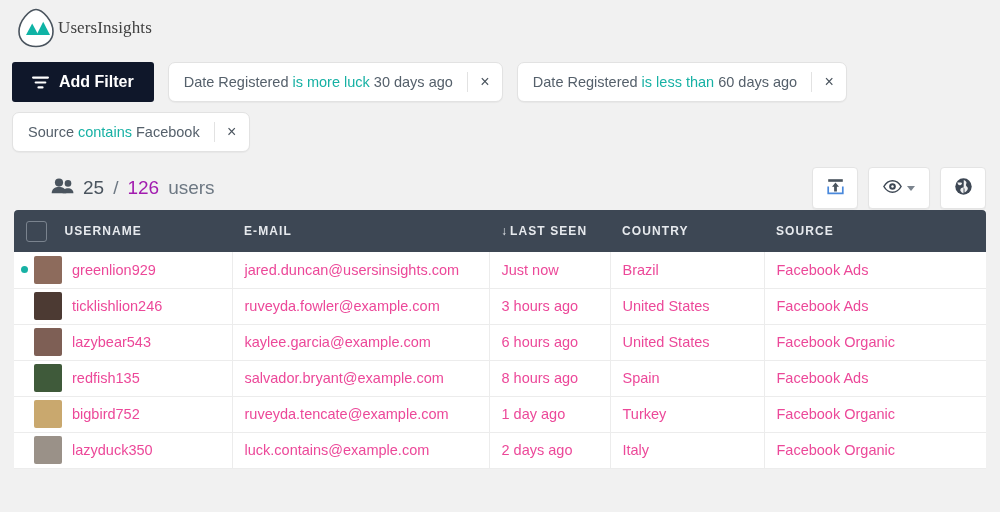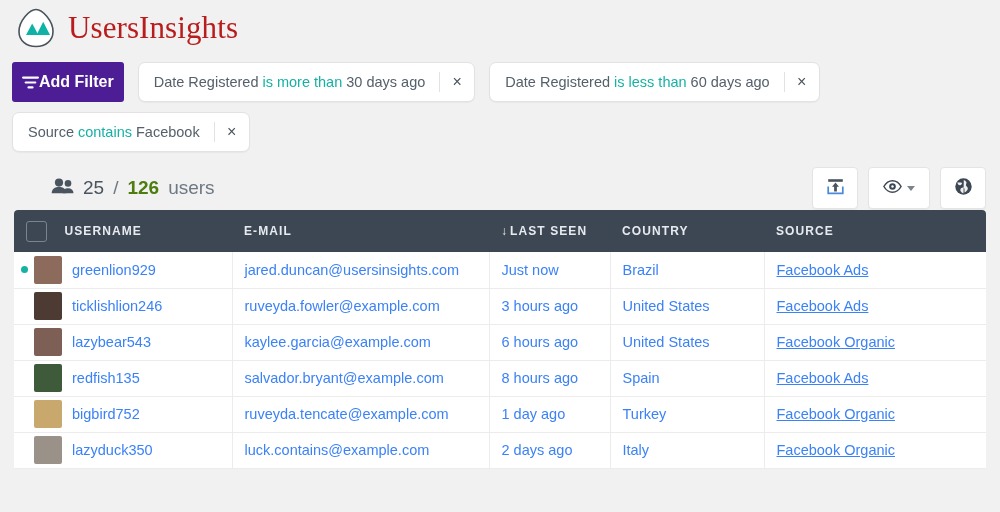--- a/index.html
+++ b/index.html
@@ -10,30 +10,30 @@
     overflow: hidden;
   }
   body { position: relative; }
 
   
   .logo-bar { height: 56px; display: flex; align-items: center; padding-left: 14px; }
   .logo-mark { width: 44px; height: 44px; position: relative; flex: 0 0 auto; }
   .logo-mark svg { display: block; }
   .logo-text {
     font-family: "Liberation Serif", serif;
-    font-size: 31px; color: #b91c1c; letter-spacing: .1px;
-    margin-left: 10px; white-space: nowrap;
+    font-size: 17px; color: #404040; letter-spacing: .1px;
+    margin-left: 0; white-space: nowrap;
   }
 
   
   .filters { padding: 6px 0 0 12px; display: flex; flex-wrap: wrap; gap: 10px 14px; }
   .add-filter {
-    height: 40px; background: #4c1d95; color: #fff; border: none; border-radius: 3px;
-    display: flex; align-items: center; gap: 0;
-    padding: 0 10px; font-size: 16px; font-weight: bold; cursor: pointer;
+    height: 40px; background: #0f172a; color: #fff; border: none; border-radius: 3px;
+    display: flex; align-items: center; gap: 10px;
+    padding: 0 20px; font-size: 16px; font-weight: bold; cursor: pointer;
     font-family: "Liberation Sans", sans-serif;
   }
   .funnel { display: block; }
   .chip {
     height: 40px; background: #fff; border: 1px solid #e2e2e2; border-radius: 7px;
     display: flex; align-items: center; padding: 0 0 0 15px;
     font-size: 14.5px; color: #55606b; white-space: nowrap;
     box-shadow: 0 1px 1px rgba(0,0,0,.04);
   }
   .chip .op { color: #17b1a4; margin: 0 4px; }
@@ -42,21 +42,21 @@
     width: 34px; height: 100%; display: flex; align-items: center; justify-content: center;
     color: #4a545e; font-size: 16px; cursor: pointer;
   }
 
   
   .count-row {
     margin-top: 14px; padding: 0 14px 0 14px;
     display: flex; align-items: center; justify-content: space-between; height: 44px; margin-left: 37px;
   }
   .count { display: flex; align-items: center; gap: 9px; font-size: 19px; color: #4a545e; }
-  .count b { font-weight: bold; color: #4d7c0f; }
+  .count b { font-weight: normal; color: #a21caf; }
   .count .lite { color: #6d7883; }
   .actions { display: flex; gap: 10px; }
   .act-btn {
     background: #fff; border: 1px solid #e4e4e4; border-radius: 4px;
     width: 46px; height: 42px; display: flex; align-items: center; justify-content: center;
     cursor: pointer; box-shadow: 0 1px 1px rgba(0,0,0,.04);
   }
   .act-btn.wide { width: 62px; gap: 5px; }
   .caret { width: 0; height: 0; border-left: 4px solid transparent; border-right: 4px solid transparent; border-top: 5px solid #7b848e; }
 
@@ -69,25 +69,25 @@
     height: 42px; padding: 0 0 0 12px; vertical-align: middle;
   }
   thead tr th:first-child { border-top-left-radius: 4px; }
   thead tr th:last-child { border-top-right-radius: 4px; }
   .chk {
     width: 21px; height: 21px; border: 1px solid #7a838e; border-radius: 3px;
     display: inline-block; cursor: pointer; vertical-align: middle;
   }
   .sortarrow { font-weight: normal; letter-spacing: 0; margin-right: 3px; }
   tbody td {
-    height: 36px; font-size: 14.5px; color: #3b82f6;
+    height: 36px; font-size: 14.5px; color: #ec4899;
     border-bottom: 1px solid #ececec; border-right: 1px solid #ececec;
     padding: 0 0 0 12px; white-space: nowrap; overflow: hidden;
   }
-  tbody td:last-child { border-right: none; text-decoration: underline; }
+  tbody td:last-child { border-right: none; }
   tbody td.cell-user { padding-left: 0; }
   .userbox { display: flex; align-items: center; height: 100%; }
   .dot-slot { width: 20px; display: flex; justify-content: center; flex: 0 0 auto; }
   .dot { width: 7px; height: 7px; border-radius: 50%; background: #17b1a4; }
   .avatar {
     width: 28px; height: 28px; flex: 0 0 auto; border-radius: 2px;
     background-size: cover; background-position: center;
     position: relative; overflow: hidden;
   }
   .uname { margin-left: 10px; }
@@ -118,21 +118,21 @@
         <rect x="0" y="0.5" width="17" height="2.2" rx="1.1" fill="#ffffff"></rect>
         <rect x="2.6" y="5.4" width="11.8" height="2.2" rx="1.1" fill="#ffffff"></rect>
         <rect x="5.4" y="10.3" width="6.2" height="2.2" rx="1.1" fill="#ffffff"></rect>
       </svg>
     </span>
     <span>Add Filter</span>
   </button>
 
   <div class="chip">
     <span>Date Registered</span>
-    <span class="op">is more than</span>
+    <span class="op">is more luck</span>
     <span>30 days ago</span>
     <span class="sep"></span>
     <span class="x">×</span>
   </div>
 
   <div class="chip">
     <span>Date Registered</span>
     <span class="op">is less than</span>
     <span>60 days ago</span>
     <span class="sep"></span>

